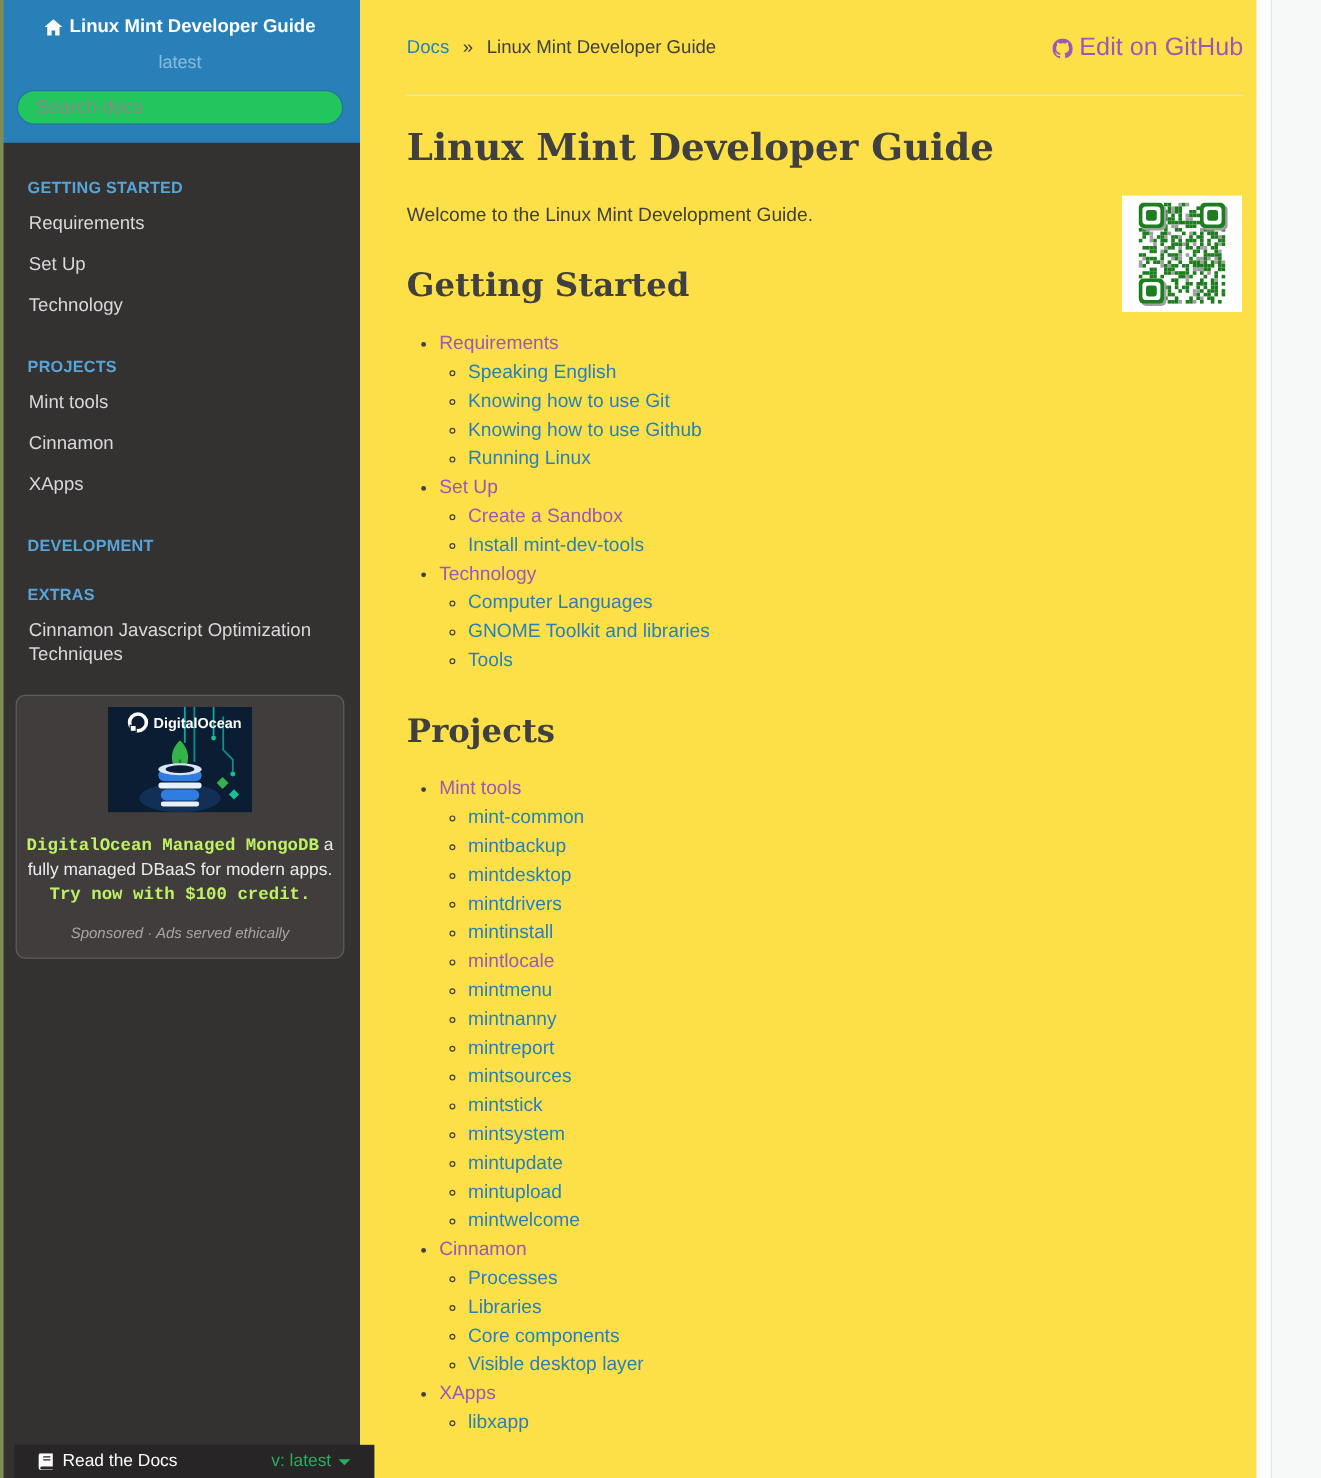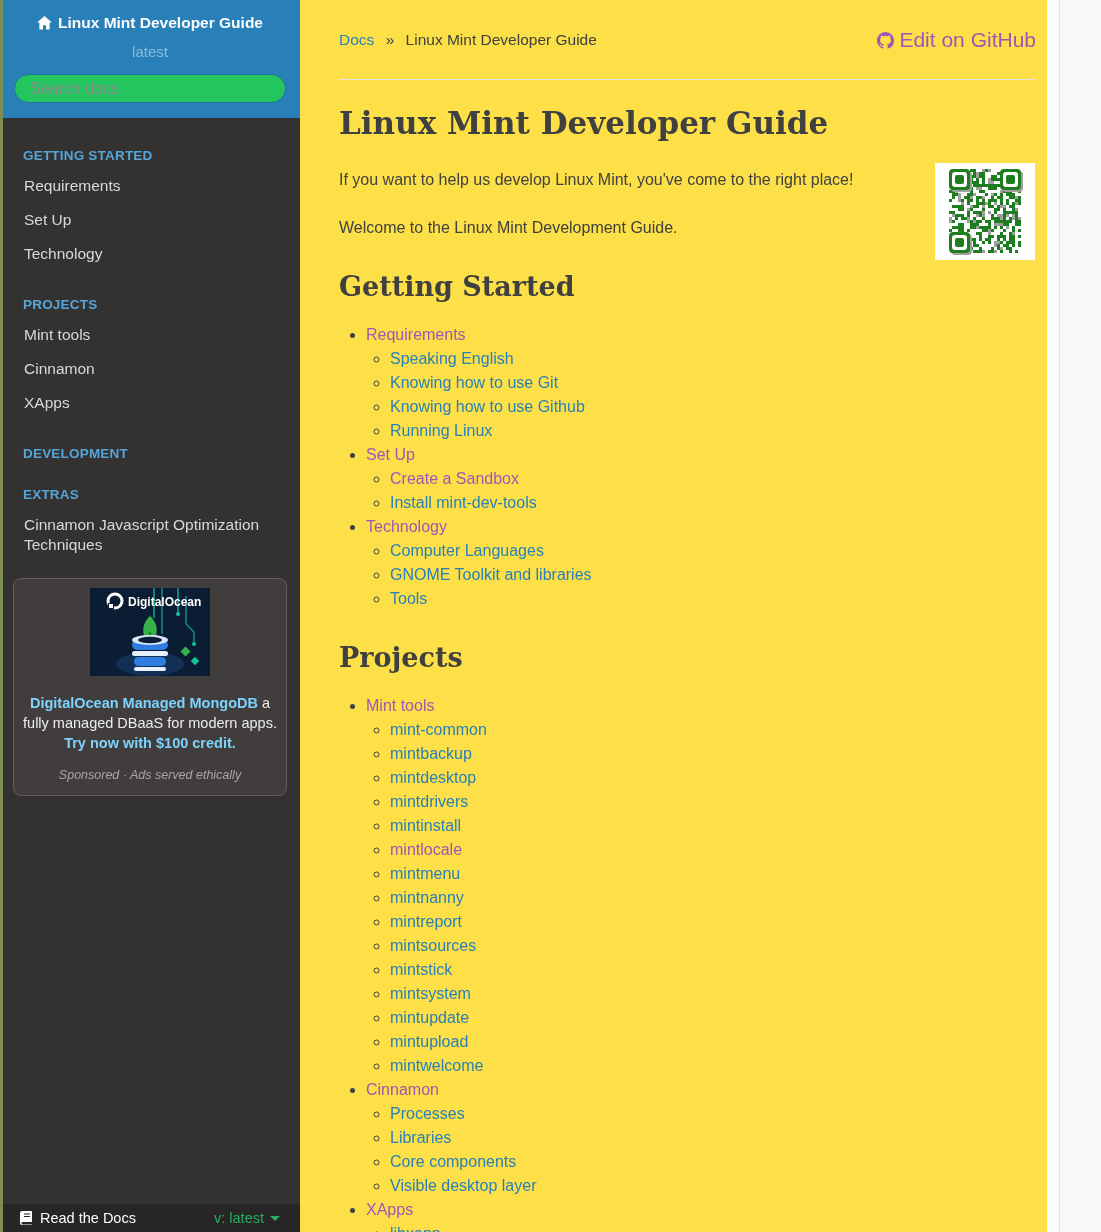--- a/index.html
+++ b/index.html
@@ -29,26 +29,26 @@
   ul.side-list { list-style:none; margin-top:6px; }
   .side-item { color:#d9d9d9; font-size:15.5px; line-height:20px; padding:7px 24px; cursor:pointer; }
 
   
   .ad-box {
     margin:16px 13px 0; border:1px solid #625d5d; border-radius:8px;
     background:#413d3d; padding:9px 8px 13px; text-align:center;
   }
   .ad-img { display:block; margin:0 auto; }
   .ad-copy { margin-top:17px; font-size:14.5px; line-height:20px; color:#ececec; }
-  .ad-copy b { color:#7dd3fc; }
+  .ad-copy b { color:#bef264;font-family:Liberation Mono, monospace; }
   .ad-sponsored { margin-top:15px; font-size:12.5px; font-style:italic; color:#aaa5a5; }
 
   
   .side-footer {
-    position:absolute; left:0; bottom:0; width:300px; height:28px; background:#272525;
+    position:absolute; left:12px; bottom:0; width:300px; height:28px; background:#272525;
     display:flex; align-items:center; justify-content:space-between; padding:0 20px; z-index:6;
   }
   .rtd-label { color:#fcfcfc; font-size:14.5px; display:inline-flex; align-items:center; gap:7px; cursor:pointer; }
   .ver-flyout { color:#27ae60; font-size:14.5px; display:inline-flex; align-items:center; gap:6px; cursor:pointer; }
   .caret-down { width:0; height:0; border-left:5px solid transparent; border-right:5px solid transparent; border-top:5px solid #27ae60; display:inline-block; }
 
   
   .content { position:absolute; left:288px; top:0; width:759px; height:1232px; background:#fde047; padding:0 11px 0 51px; }
   .right-strip { position:absolute; left:1059px; top:0; width:42px; height:1232px; background:#f7f8f8; border-left:1px solid #e1e4e5; }
 
@@ -176,21 +176,20 @@
       </svg>
       <span>Edit on GitHub</span>
     </a>
   </div>
 
   <hr class="rule">
 
   <h1 class="page-title">Linux Mint Developer Guide</h1>
 
   <div id="paragraphs">
-      <p class="para">If you want to help us develop Linux Mint, you've come to the right place!</p>
       <p class="para">Welcome to the Linux Mint Development Guide.</p>
     </div>
 
   <div id="toc-root">
       <h2 class="sec-heading" id="toc-getting-started">Getting Started</h2>
       <ul class="toc">
         <li><a class="toc-link vst">Requirements</a><ul>
             <li><a class="toc-link lnk">Speaking English</a></li>
             <li><a class="toc-link lnk">Knowing how to use Git</a></li>
             <li><a class="toc-link lnk">Knowing how to use Github</a></li>

